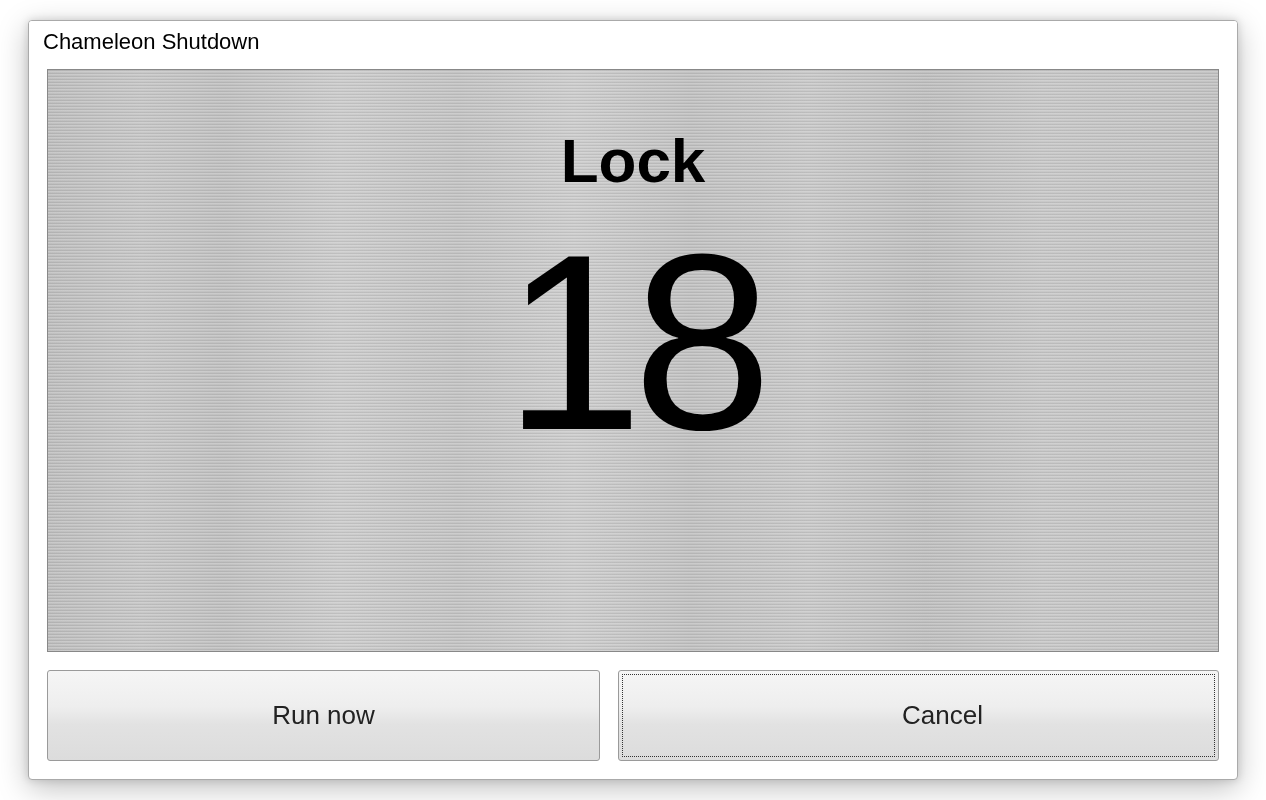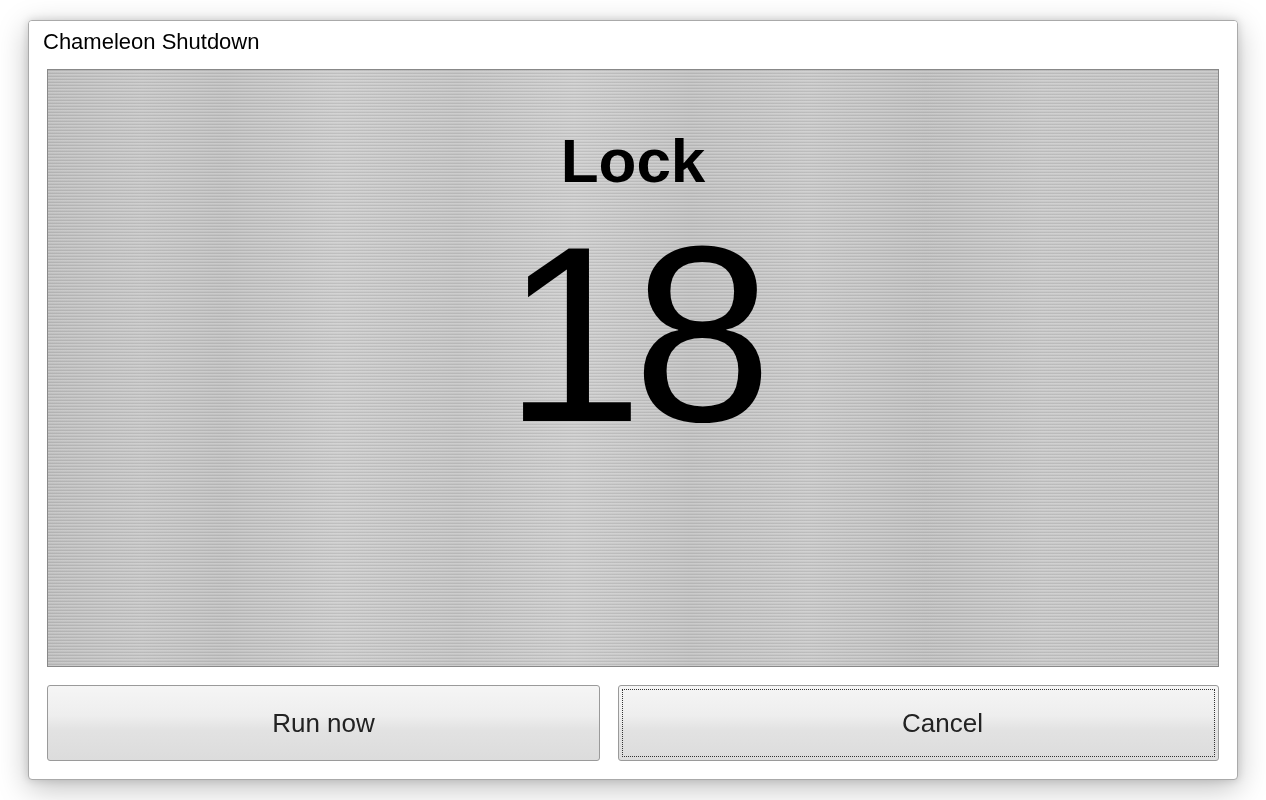--- a/index.html
+++ b/index.html
@@ -62,34 +62,34 @@
           #bebebe 75%, #c7c7c7 85%, #c1c1c1 100%);
       display: flex;
       flex-direction: column;
       align-items: center;
       padding-top: 55px;
     }
     .action-label {
       font-size: 62px;
       font-weight: 700;
       color: #000000;
-      margin-bottom: 8px;
+      margin-bottom: 16px;
     }
     .countdown-number {
       font-size: 250px;
       line-height: 1.05;
       font-weight: 400;
       color: #000000;
       letter-spacing: -10px;
       font-family: 'Segoe UI', Tahoma, sans-serif;
     }
     .button-row {
       display: flex;
       gap: 18px;
-      height: 76px;
+      height: 91px;
     }
     .btn {
       flex: 1;
       border: 1px solid #9a9a9a;
       border-radius: 3px;
       background: linear-gradient(180deg, #f5f5f5 0%, #eeeeee 40%, #e2e2e2 60%, #dcdcdc 100%);
       font-size: 26px;
       font-family: inherit;
       color: #222222;
       cursor: pointer;

